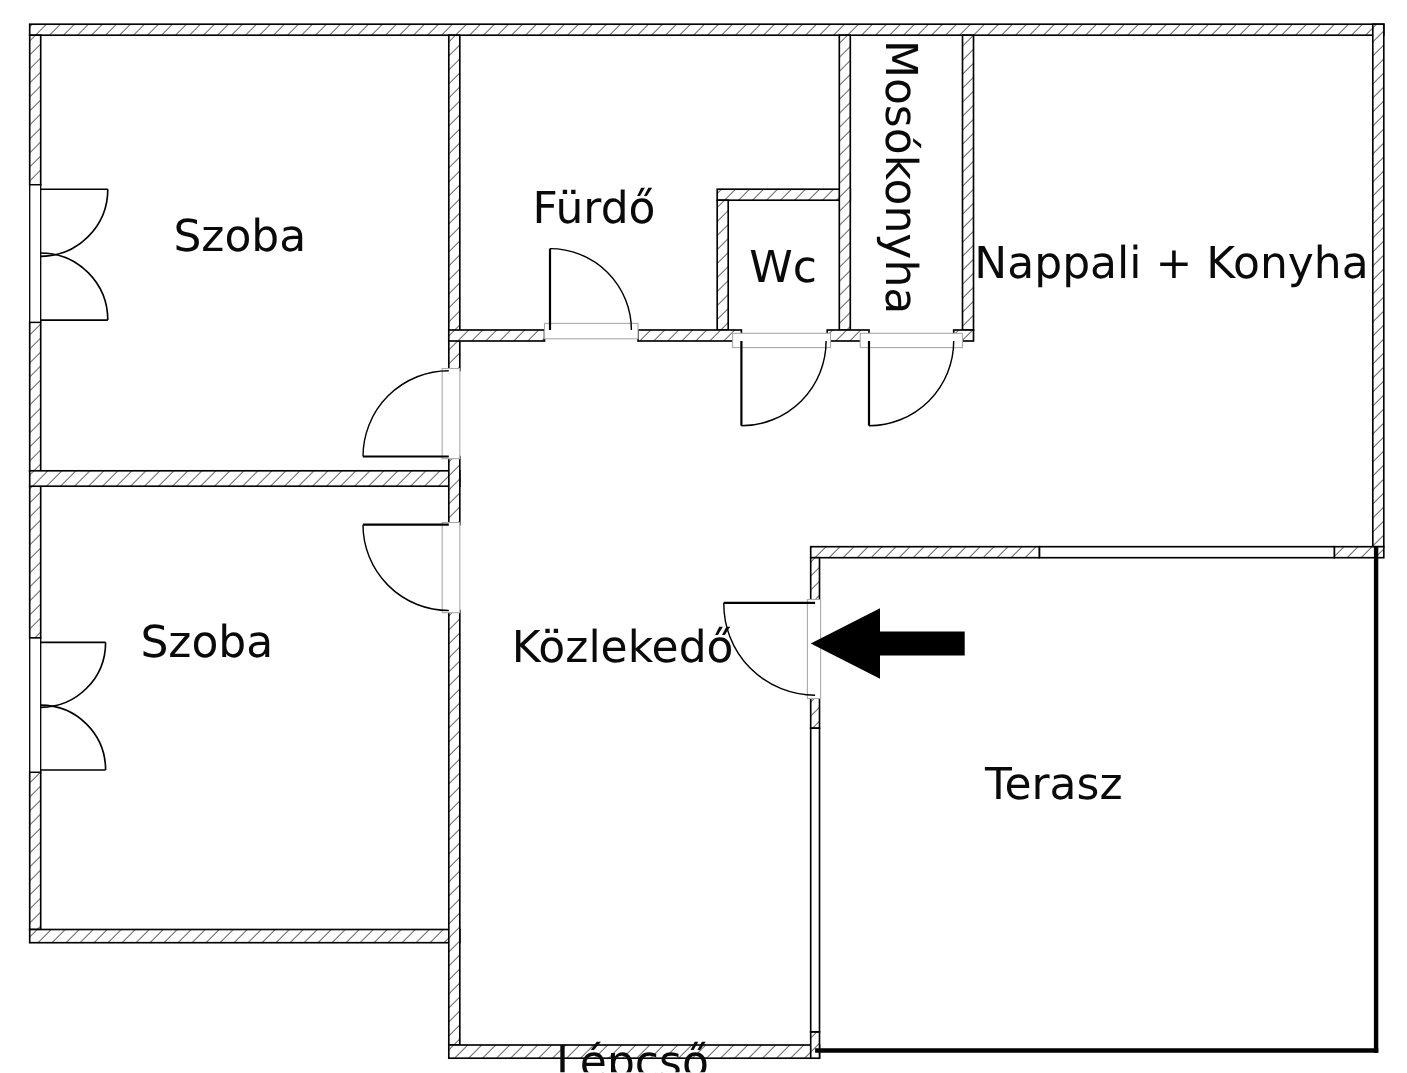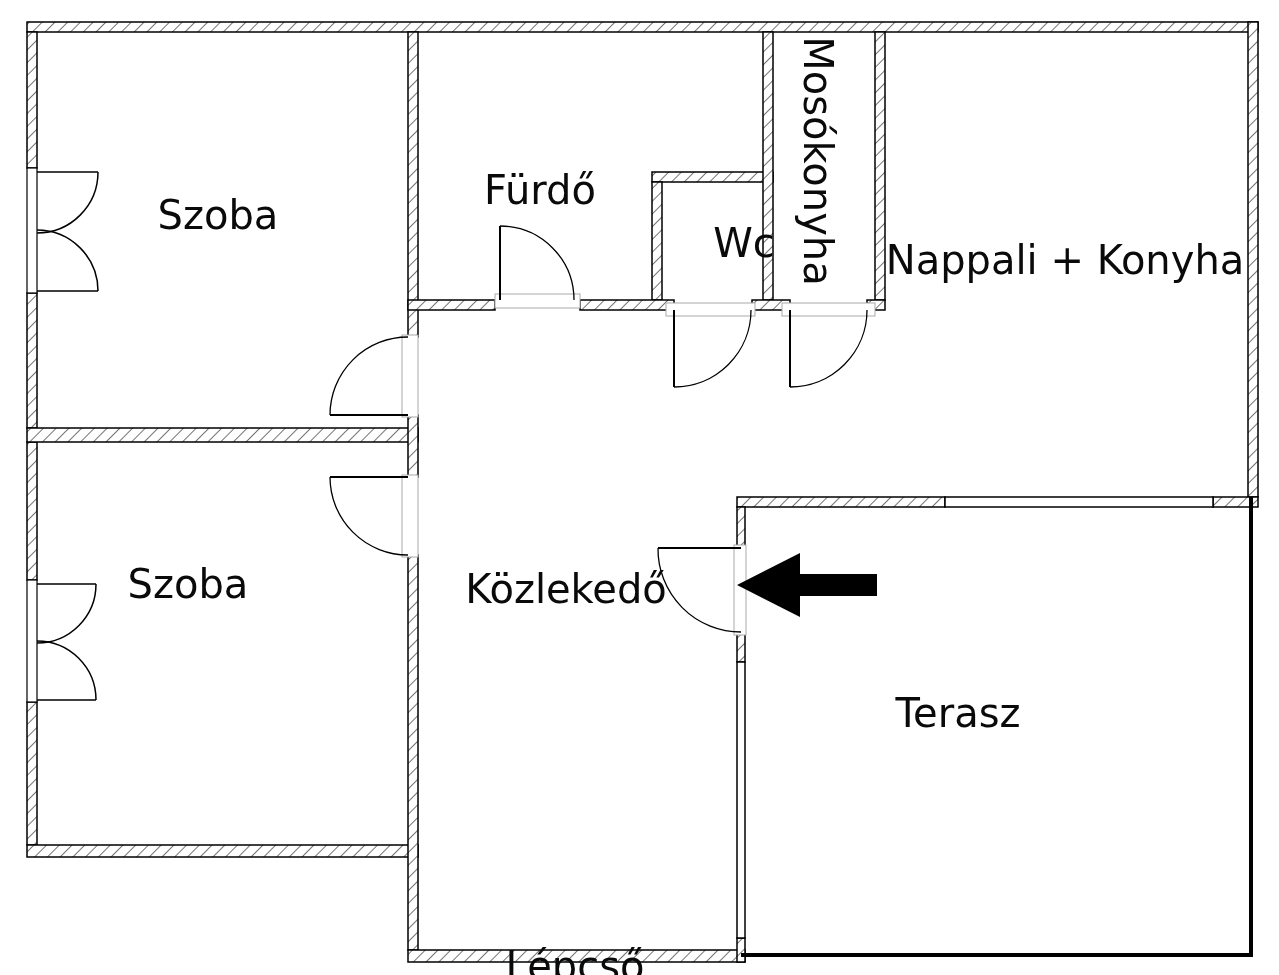--- a/index.html
+++ b/index.html
@@ -123,21 +123,21 @@
       <rect x="734" y="545" width="12" height="90" fill="#ffffff" stroke="#aaaaaa" stroke-width="1"></rect>
       <line x1="741" y1="548" x2="658" y2="548" stroke="#000000" stroke-width="2"></line>
       <path d="M658,548 A83,83 0 0 0 741,632" fill="none" stroke="#000000" stroke-width="1.3"></path>
     </g>
 
     <polygon points="737,585 800,553 800,574 877,574 877,596 800,596 800,617" fill="#000000"></polygon>
   </svg>
 
   <div class="room-label" style="left:218px;  top:215px;">Szoba</div>
   <div class="room-label" style="left:540px;  top:190px;text-align:center;">Fürdő</div>
-  <div class="room-label" style="left:712px;  top:243px;margin-left:32px;">Wc</div>
+  <div class="room-label" style="left:712px;  top:243px;">Wc</div>
   <div class="room-label vertical" style="left:818px; top:161px;">Mosókonyha</div>
-  <div class="room-label" style="left:1065px; top:260px;text-align:center;">Nappali + Konyha</div>
+  <div class="room-label" style="left:1065px; top:240px;text-align:center;">Nappali + Konyha</div>
   <div class="room-label" style="left:188px;  top:584px;">Szoba</div>
   <div class="room-label" style="left:566px;  top:589px;">Közlekedő</div>
   <div class="room-label" style="left:958px;  top:713px;">Terasz</div>
   <div class="room-label" style="left:575px;  top:930px;margin-top:36px;">Lépcső</div>
 
 </div>
 
 </body></html>

